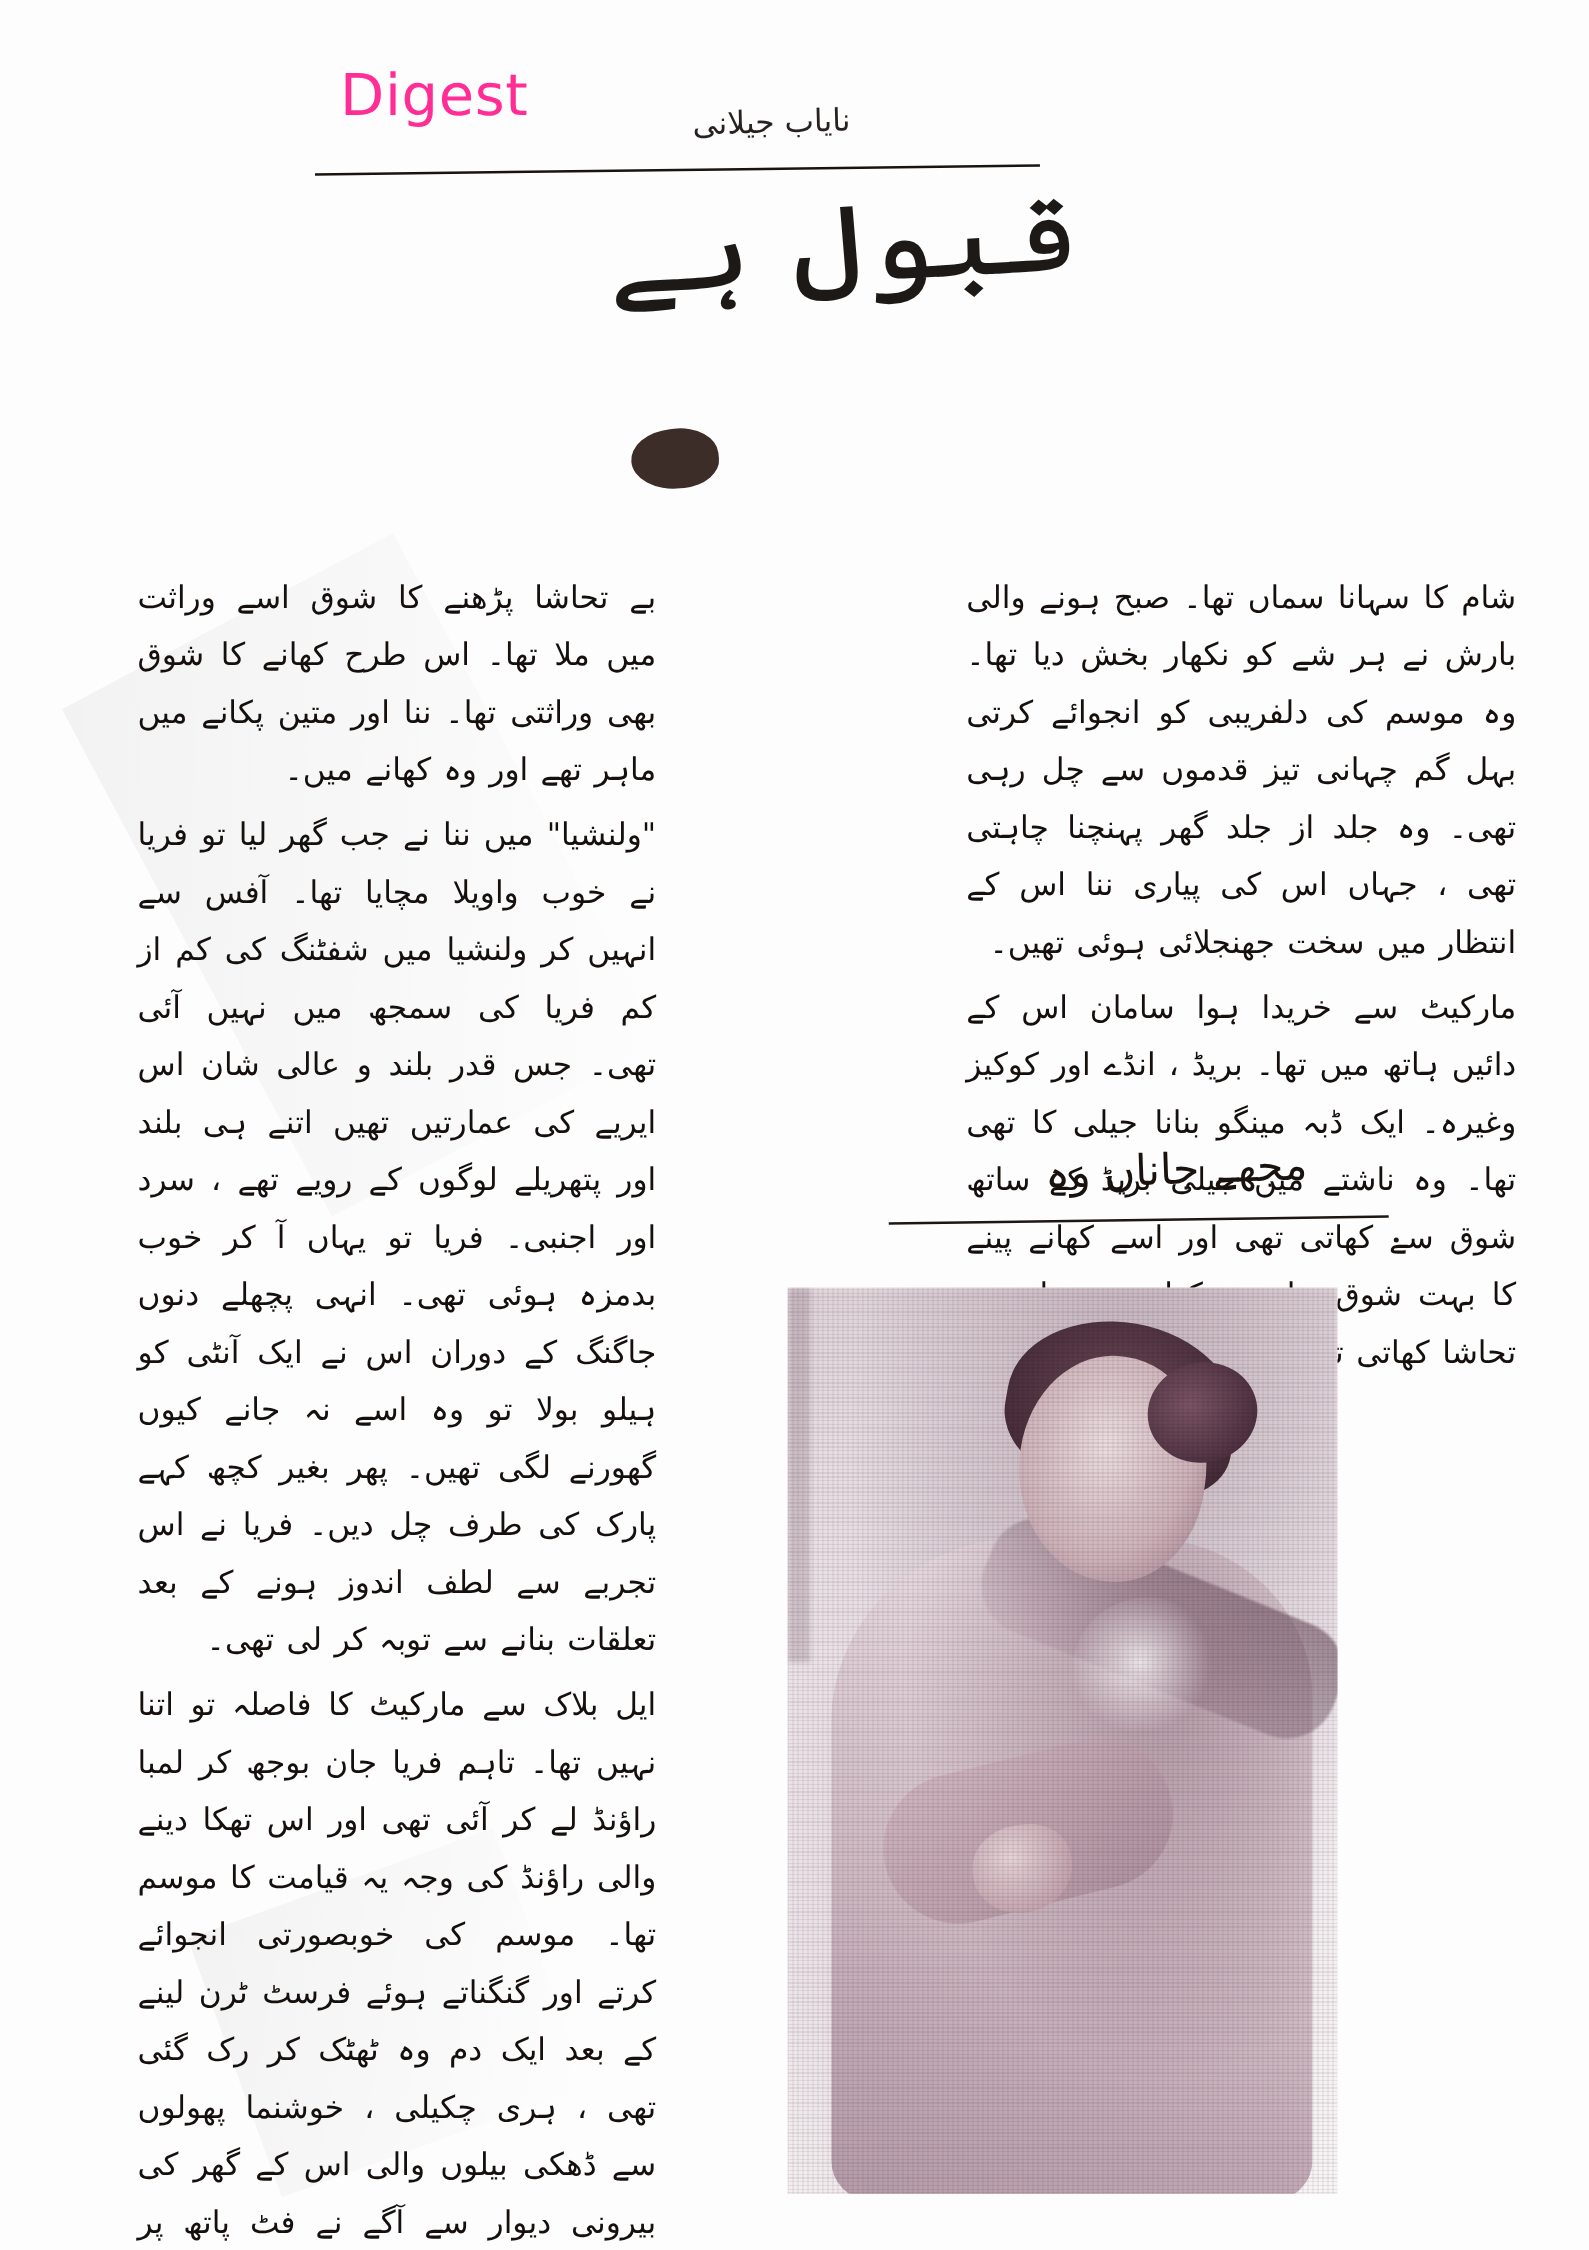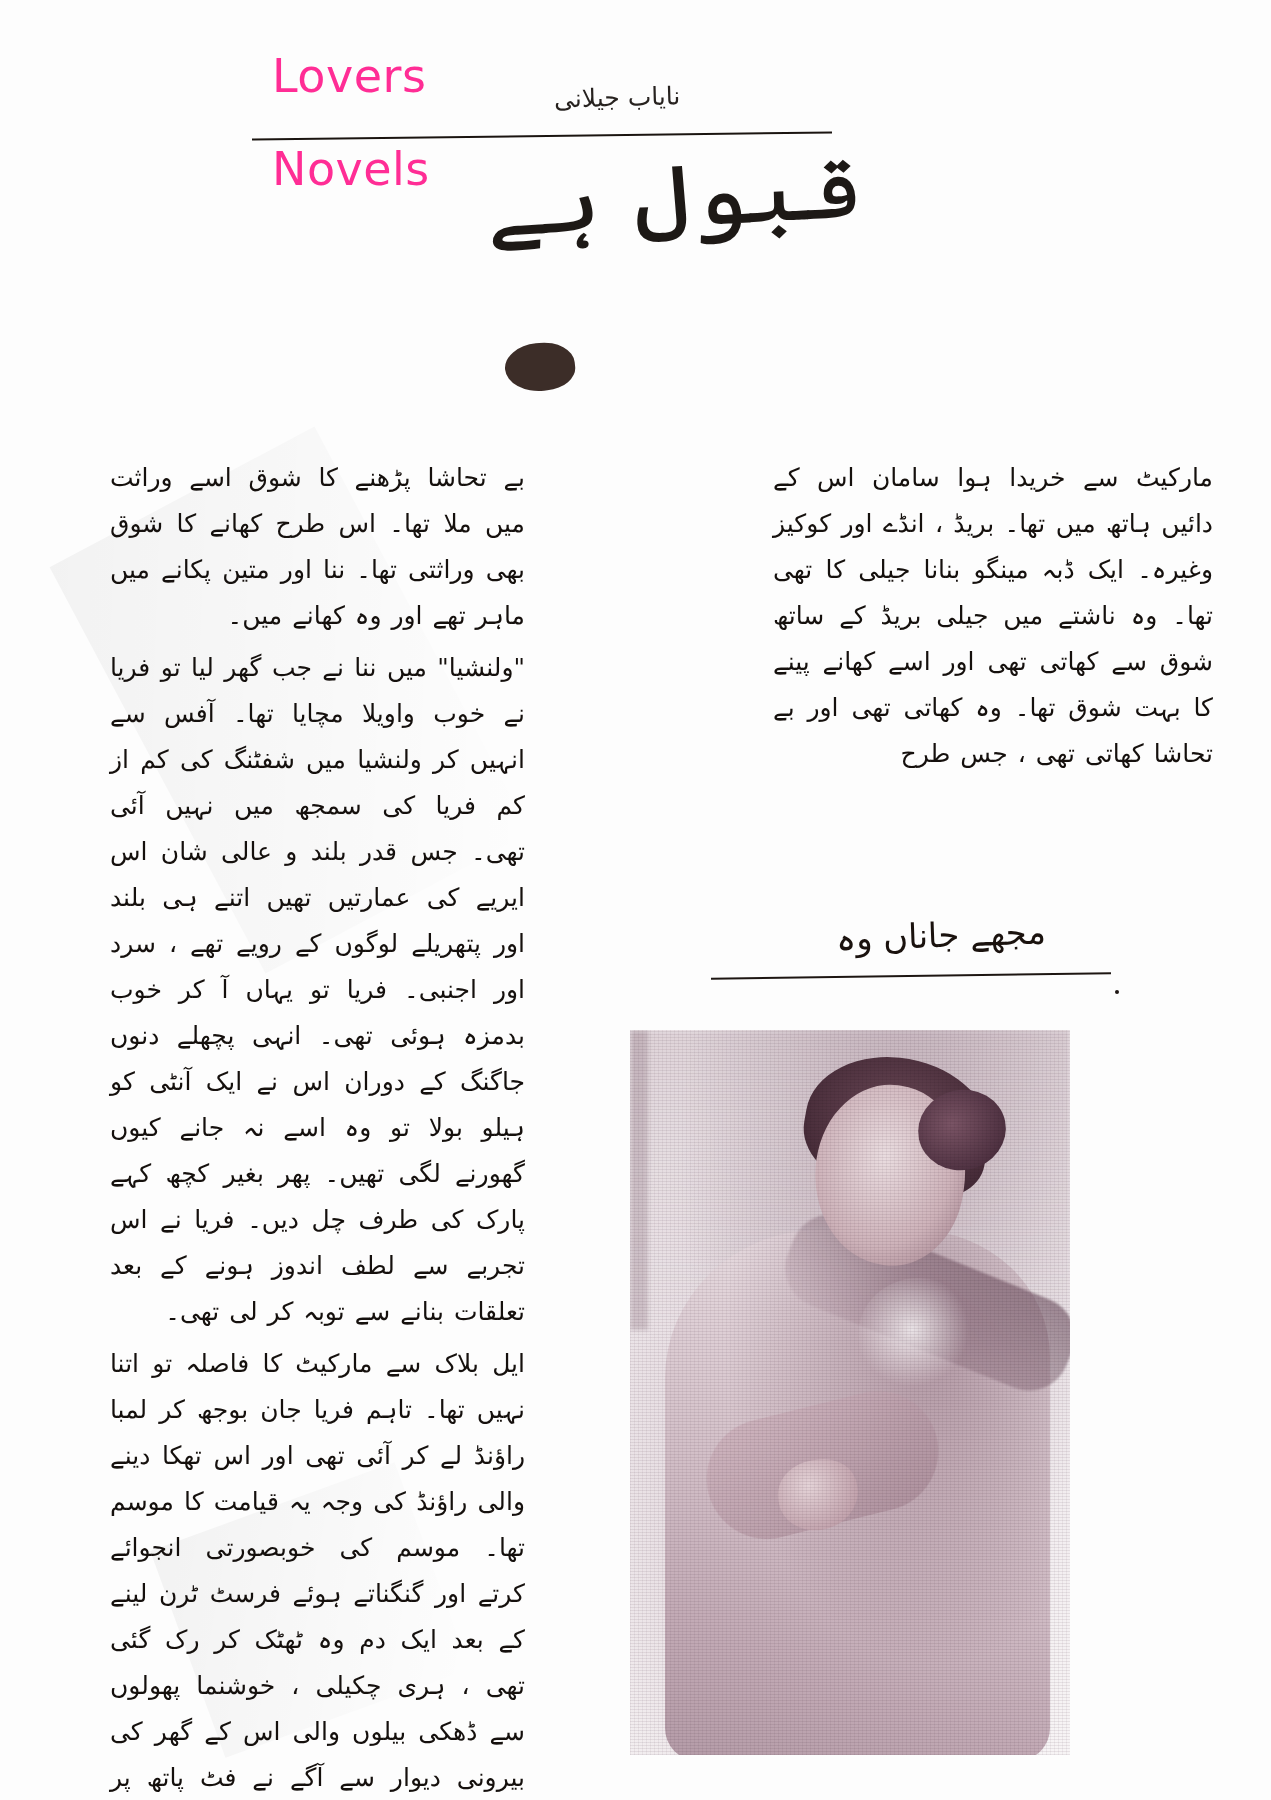--- a/index.html
+++ b/index.html
@@ -285,25 +285,25 @@
 <div class="page">
 
   <div class="masthead">
     <div class="byline">نایاب جیلانی</div>
     <div class="rule"></div>
     <div class="title-urdu">قبول ہے</div>
     <div class="title-blob"></div>
   </div>
 
   <div class="watermark">
-    <div class="wm-line">Lovers</div>
-    <div class="wm-line">Novels</div>
+    <div class="wm-line">Digest</div>
   </div>
 
   <div class="col col-right">
+    <p>شام کا سہانا سماں تھا۔ صبح ہونے والی بارش نے ہر شے کو نکھار بخش دیا تھا۔ وہ موسم کی دلفریبی کو انجوائے کرتی بہل گم چہانی تیز قدموں سے چل رہی تھی۔ وہ جلد از جلد گھر پہنچنا چاہتی تھی ، جہاں اس کی پیاری ننا اس کے انتظار میں سخت جھنجلائی ہوئی تھیں۔</p>
     <p>مارکیٹ سے خریدا ہوا سامان اس کے دائیں ہاتھ میں تھا۔ بریڈ ، انڈے اور کوکیز وغیرہ۔ ایک ڈبہ مینگو بنانا جیلی کا تھی تھا۔ وہ ناشتے میں جیلی بریڈ کے ساتھ شوق سے کھاتی تھی اور اسے کھانے پینے کا بہت شوق تھا۔ وہ کھاتی تھی اور بے تحاشا کھاتی تھی ، جس طرح</p>
   </div>
 
   <div class="signature">مجھے جاناں وہ</div>
   <div class="sig-rule"></div>
   <div class="sig-dot"></div>
 
   <div class="col col-left">
     <p>بے تحاشا پڑھنے کا شوق اسے وراثت میں ملا تھا۔ اس طرح کھانے کا شوق بھی وراثتی تھا۔ ننا اور متین پکانے میں ماہر تھے اور وہ کھانے میں۔</p>
     <p>"ولنشیا" میں ننا نے جب گھر لیا تو فریا نے خوب واویلا مچایا تھا۔ آفس سے انہیں کر ولنشیا میں شفٹنگ کی کم از کم فریا کی سمجھ میں نہیں آئی تھی۔ جس قدر بلند و عالی شان اس ایریے کی عمارتیں تھیں اتنے ہی بلند اور پتھریلے لوگوں کے رویے تھے ، سرد اور اجنبی۔ فریا تو یہاں آ کر خوب بدمزہ ہوئی تھی۔ انہی پچھلے دنوں جاگنگ کے دوران اس نے ایک آنٹی کو ہیلو بولا تو وہ اسے نہ جانے کیوں گھورنے لگی تھیں۔ پھر بغیر کچھ کہے پارک کی طرف چل دیں۔ فریا نے اس تجربے سے لطف اندوز ہونے کے بعد تعلقات بنانے سے توبہ کر لی تھی۔</p>

